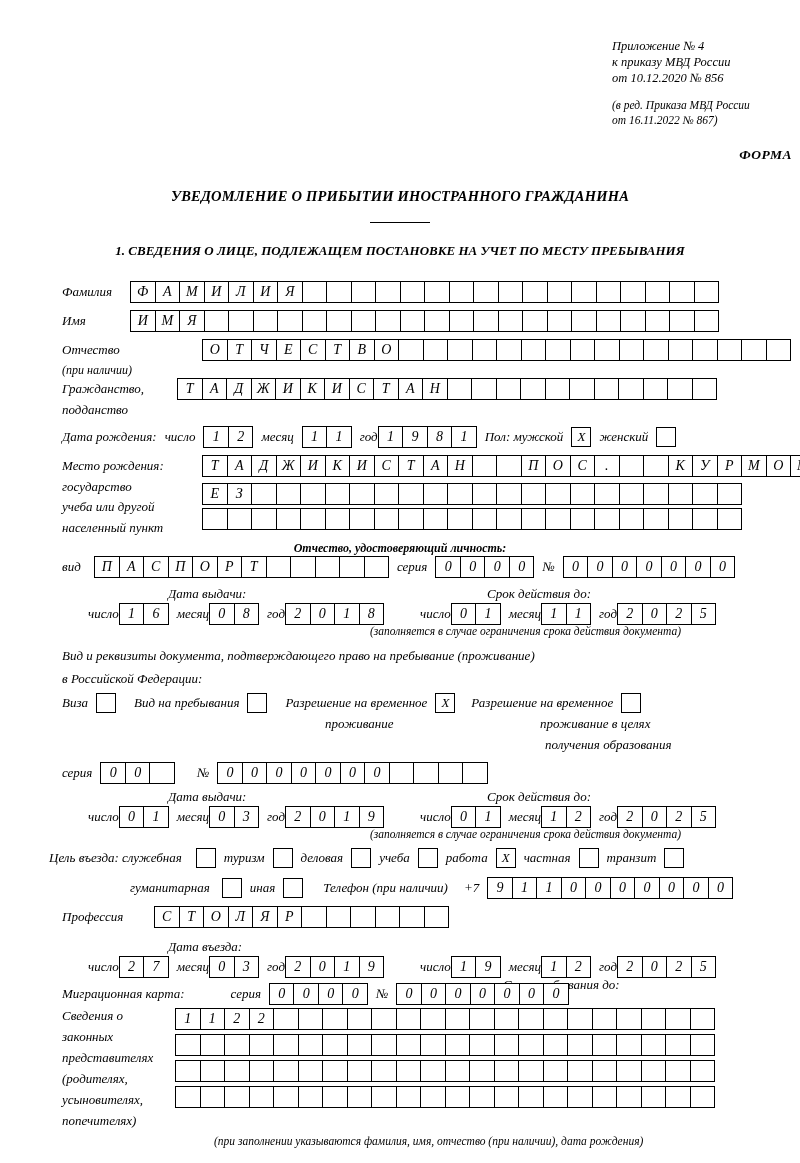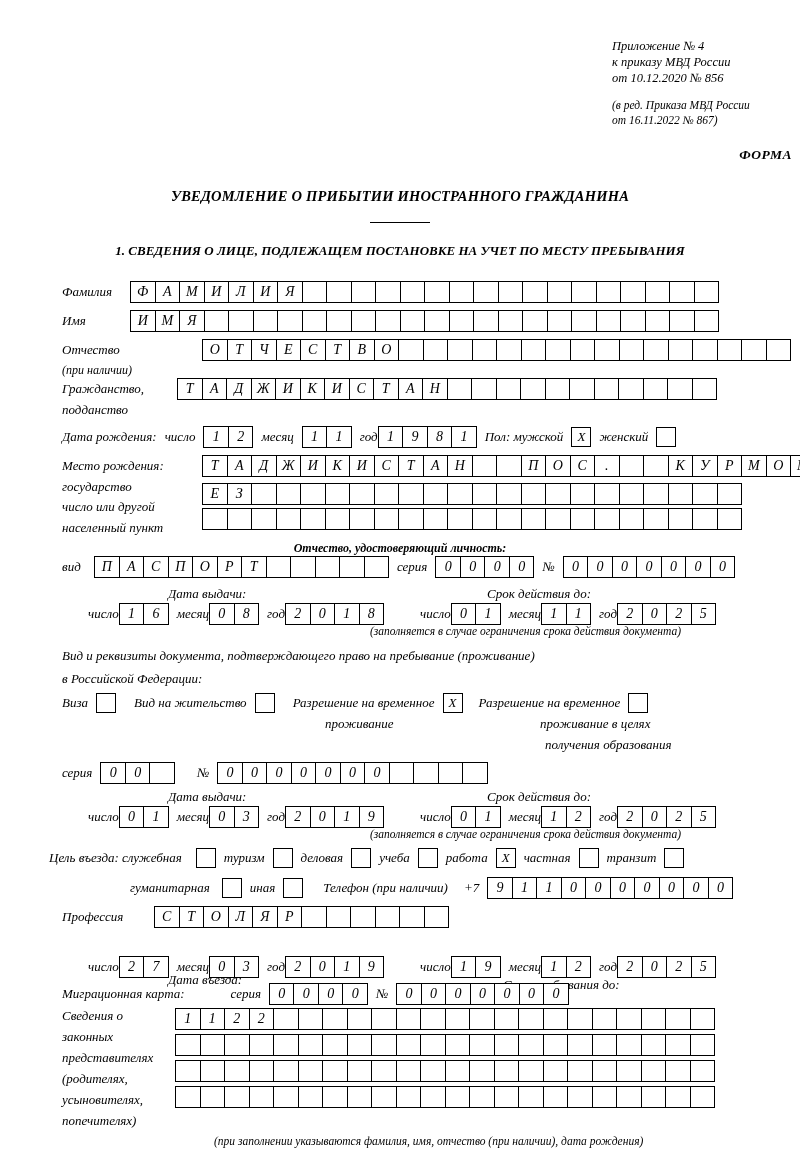--- a/index.html
+++ b/index.html
@@ -284,21 +284,21 @@
         <span class="cell"></span>
         <span class="cell"></span>
         <span class="cell"></span>
         <span class="cell"></span>
         <span class="cell"></span>
         <span class="cell"></span>
         <span class="cell"></span>
         <span class="cell"></span>
       </span>
   </div>
-  <div style="position:absolute;left:62px;top:499px;" class="lbl">число или другой</div>
+  <div style="position:absolute;left:62px;top:499px;" class="lbl">учеба или другой</div>
   <div class="row" style="left:202px;top:508px;">
     <span class="cells">
         <span class="cell"></span>
         <span class="cell"></span>
         <span class="cell"></span>
         <span class="cell"></span>
         <span class="cell"></span>
         <span class="cell"></span>
         <span class="cell"></span>
         <span class="cell"></span>
@@ -410,21 +410,21 @@
   <div style="position:absolute;left:370px;top:625px;" class="note">(заполняется в случае ограничения срока действия документа)</div>
 
   <div style="position:absolute;left:62px;top:648px;" class="lbl">Вид и реквизиты документа, подтверждающего право на пребывание (проживание)</div>
   <div style="position:absolute;left:62px;top:671px;" class="lbl">в Российской Федерации:</div>
 
   <div class="row" style="left:62px;top:693px;">
     <span class="lbl">Виза</span>
     <span class="sep"></span>
     <span class="box"></span>
     <span style="display:inline-block;width:18px"></span>
-    <span class="lbl">Вид на жительство</span>
+    <span class="lbl">Вид на пребывания</span>
     <span class="sep"></span>
     <span class="box"></span>
     <span style="display:inline-block;width:18px"></span>
     <span class="lbl">Разрешение на временное</span>
     <span class="sep"></span>
     <span class="box">X</span>
     <span style="display:inline-block;width:16px"></span>
     <span class="lbl">Разрешение на временное</span>
     <span class="sep"></span>
     <span class="box"></span>
@@ -573,21 +573,21 @@
         <span class="cell">Р</span>
         <span class="cell"></span>
         <span class="cell"></span>
         <span class="cell"></span>
         <span class="cell"></span>
         <span class="cell"></span>
         <span class="cell"></span>
       </span>
   </div>
 
-  <div style="position:absolute;left:168px;top:972px;" class="lbl">Дата въезда:</div>
+  <div style="position:absolute;left:168px;top:939px;" class="lbl">Дата въезда:</div>
   <div style="position:absolute;left:503px;top:939px;margin-top:38px;" class="lbl">Срок пребывания до:</div>
 
   <div class="row" style="left:88px;top:956px;">
     <span class="lbl">число</span>
     <span class="cells">
         <span class="cell">2</span>
         <span class="cell">7</span>
       </span>
     <span class="sep"></span>
     <span class="lbl">месяц</span>

